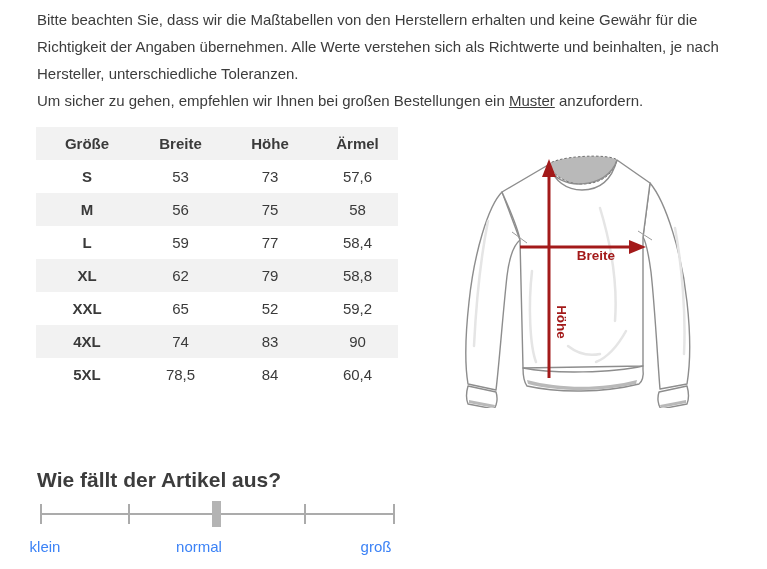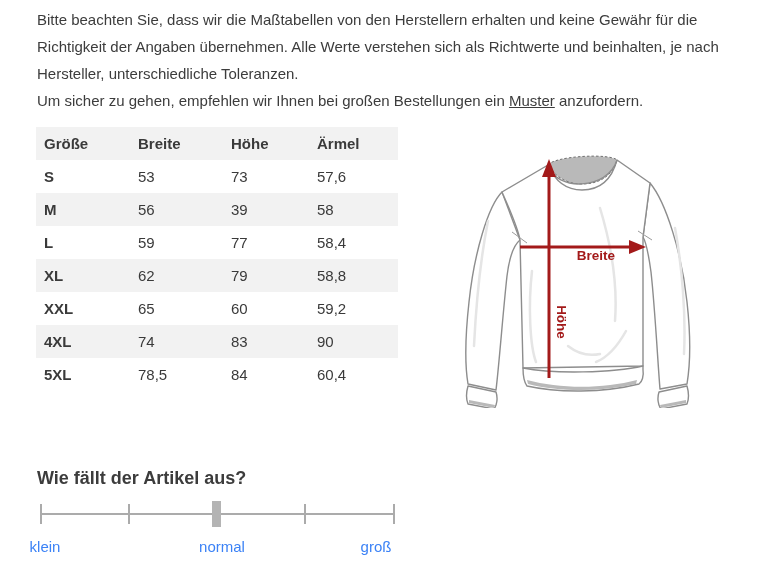--- a/index.html
+++ b/index.html
@@ -6,31 +6,31 @@
   .page{position:relative;width:767px;height:569px;background:#fff;overflow:hidden;
         font-family:"Liberation Sans",sans-serif;color:#3c3c3c;}
 
   
   .intro{position:absolute;left:37px;top:6px;width:716px;font-size:15px;line-height:27px;color:#3c3c3c;}
   .intro a{color:#3c3c3c;text-decoration:underline;cursor:pointer;}
 
   
   table.size{position:absolute;left:36px;top:127px;width:362px;border-collapse:collapse;
              font-size:15px;color:#3a3a3a;table-layout:fixed;}
-  table.size th, table.size td{height:33px;text-align:left;padding:0 0 0 8px;vertical-align:middle;}
+  table.size th, table.size td{height:33px;text-align:center;padding:0 0 0 8px;vertical-align:middle;}
   table.size thead tr{background:#f2f2f2;}
   table.size th{font-weight:bold;}
   table.size tbody tr:nth-child(even){background:#f2f2f2;}
   table.size tbody td:first-child{font-weight:bold;}
 
   
   .sweater{position:absolute;left:448px;top:146px;width:260px;height:262px;}
 
   
-  .fit-heading{position:absolute;left:37px;top:468px;font-size:18px;font-weight:bold;color:#3c3c3c;}
+  .fit-heading{position:absolute;left:37px;top:468px;font-size:21px;font-weight:bold;color:#3c3c3c;}
   .slider{position:absolute;left:40px;top:513px;width:355px;height:2px;background:#ababab;}
   .slider .tick{position:absolute;top:-9px;width:2px;height:20px;background:#ababab;}
   .slider .handle{position:absolute;top:-12px;width:9px;height:26px;background:#b4b4b4;}
   .slider-label{position:absolute;top:538px;transform:translateX(-50%);font-size:15px;color:#3b82f6;white-space:nowrap;}
 </style>
 </head>
 <body>
 
 <div class="page">
 
@@ -57,39 +57,39 @@
     <tbody>
         <tr>
           <td>S</td>
           <td>53</td>
           <td>73</td>
           <td>57,6</td>
         </tr>
         <tr>
           <td>M</td>
           <td>56</td>
-          <td>39</td>
+          <td>75</td>
           <td>58</td>
         </tr>
         <tr>
           <td>L</td>
           <td>59</td>
           <td>77</td>
           <td>58,4</td>
         </tr>
         <tr>
           <td>XL</td>
           <td>62</td>
           <td>79</td>
           <td>58,8</td>
         </tr>
         <tr>
           <td>XXL</td>
           <td>65</td>
-          <td>60</td>
+          <td>52</td>
           <td>59,2</td>
         </tr>
         <tr>
           <td>4XL</td>
           <td>74</td>
           <td>83</td>
           <td>90</td>
         </tr>
         <tr>
           <td>5XL</td>
@@ -154,16 +154,16 @@
 
   <div class="slider">
     <div class="tick" style="left:0px"></div>
     <div class="tick" style="left:88px"></div>
     <div class="tick" style="left:176px"></div>
     <div class="tick" style="left:264px"></div>
     <div class="tick" style="left:353px"></div>
     <div class="handle" style="left:172px"></div>
   </div>
   <span class="slider-label" style="left:45px">klein</span>
-  <span class="slider-label" style="left:222px">normal</span>
+  <span class="slider-label" style="left:199px">normal</span>
   <span class="slider-label" style="left:376px">groß</span>
 
 </div>
 
 </body></html>

